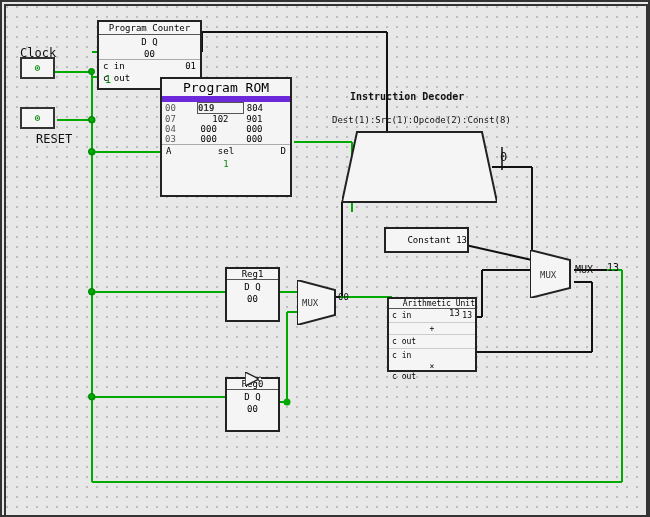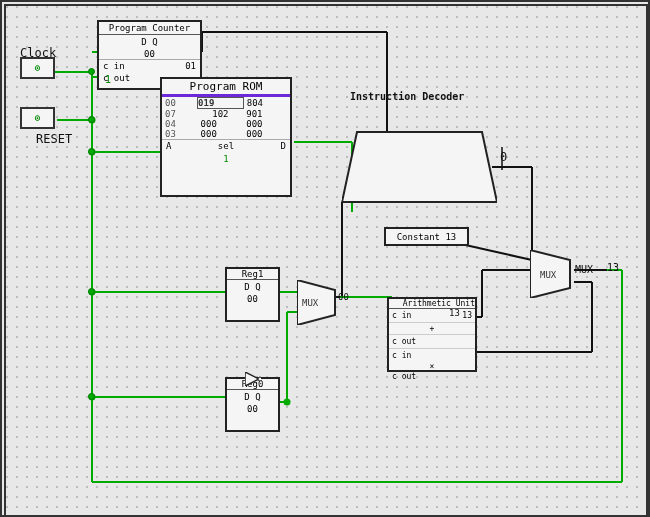--- a/index.html
+++ b/index.html
@@ -153,21 +153,21 @@
       <span>01</span>
     </div>
     <div style="display:flex; justify-content:space-between; padding:1px 4px; font-size:9px;">
       <span>c out</span>
     </div>
   </div>
 
   <div class="green-label" style="left:103px; top:72px;">1</div>
 
   <div style="position:absolute; left:158px; top:75px; width:132px; height:120px; border:2px solid #222; background:#f5f5f5;">
-    <div style="font-size:11px; text-align:center; border-bottom:3px solid #6d28d9; padding:1px 0;">Program ROM</div>
+    <div style="font-size:13px; text-align:center; border-bottom:6px solid #6d28d9; padding:1px 0;">Program ROM</div>
     <table style="font-size:9px; width:100%; border-collapse:collapse;">
       <tbody>
           <tr>
         <td style="padding:0 3px; color:#555;">00</td>
         <td style="padding:0; font-weight:bold; color:#333; border:1px solid #555;">019</td>
         <td style="padding:0 3px;">804</td>
       </tr>
       <tr>
         <td style="padding:0 3px; color:#555;">07</td>
         <td style="padding:0 3px;text-align:center;">102</td>
@@ -189,29 +189,30 @@
       <span>A</span>
       <span>sel</span>
       <span>D</span>
     </div>
     <div style="text-align:center;">
       <span class="green-label" style="position:relative; font-size:9px;">1</span>
     </div>
   </div>
 
   <div class="label" style="left:348px; top:89px; font-size:10px; font-weight:bold;">Instruction Decoder</div>
+  <div class="label" style="left:330px; top:113px; font-size:9px;">Dest(1):Src(1):Opcode(2):Const(8)</div>
 
   <svg style="position:absolute; left:340px; top:125px;" width="155" height="80">
     <polygon points="15,5 140,5 155,75 0,75" fill="#f5f5f5" stroke="#222" stroke-width="2"></polygon>
     <text x="60" y="45" font-size="9" fill="#555" font-family="monospace"></text>
   </svg>
 
   <div class="label" style="left:498px; top:148px;">0</div>
 
-  <div style="position:absolute; left:382px; top:225px; width:85px; height:19px; border:2px solid #222; background:#f5f5f5; display:flex; align-items:center; justify-content:center;">
+  <div style="position:absolute; left:382px; top:225px; width:85px; height:26px; border:2px solid #222; background:#f5f5f5; display:flex; align-items:center; justify-content:flex-end;">
     <span style="font-size:9px;">Constant 13</span>
   </div>
 
   <svg style="position:absolute; left:528px; top:248px;" width="48" height="48">
     <polygon points="0,0 0,48 40,38 40,10" fill="#f5f5f5" stroke="#222" stroke-width="2"></polygon>
     <text x="10" y="28" font-size="9" fill="#333" font-family="monospace">MUX</text>
   </svg>
   <div class="label" style="left:573px; top:262px; font-size:10px;">MUX</div>
 
   <div class="label" style="left:605px; top:260px; font-size:10px;">13</div>

